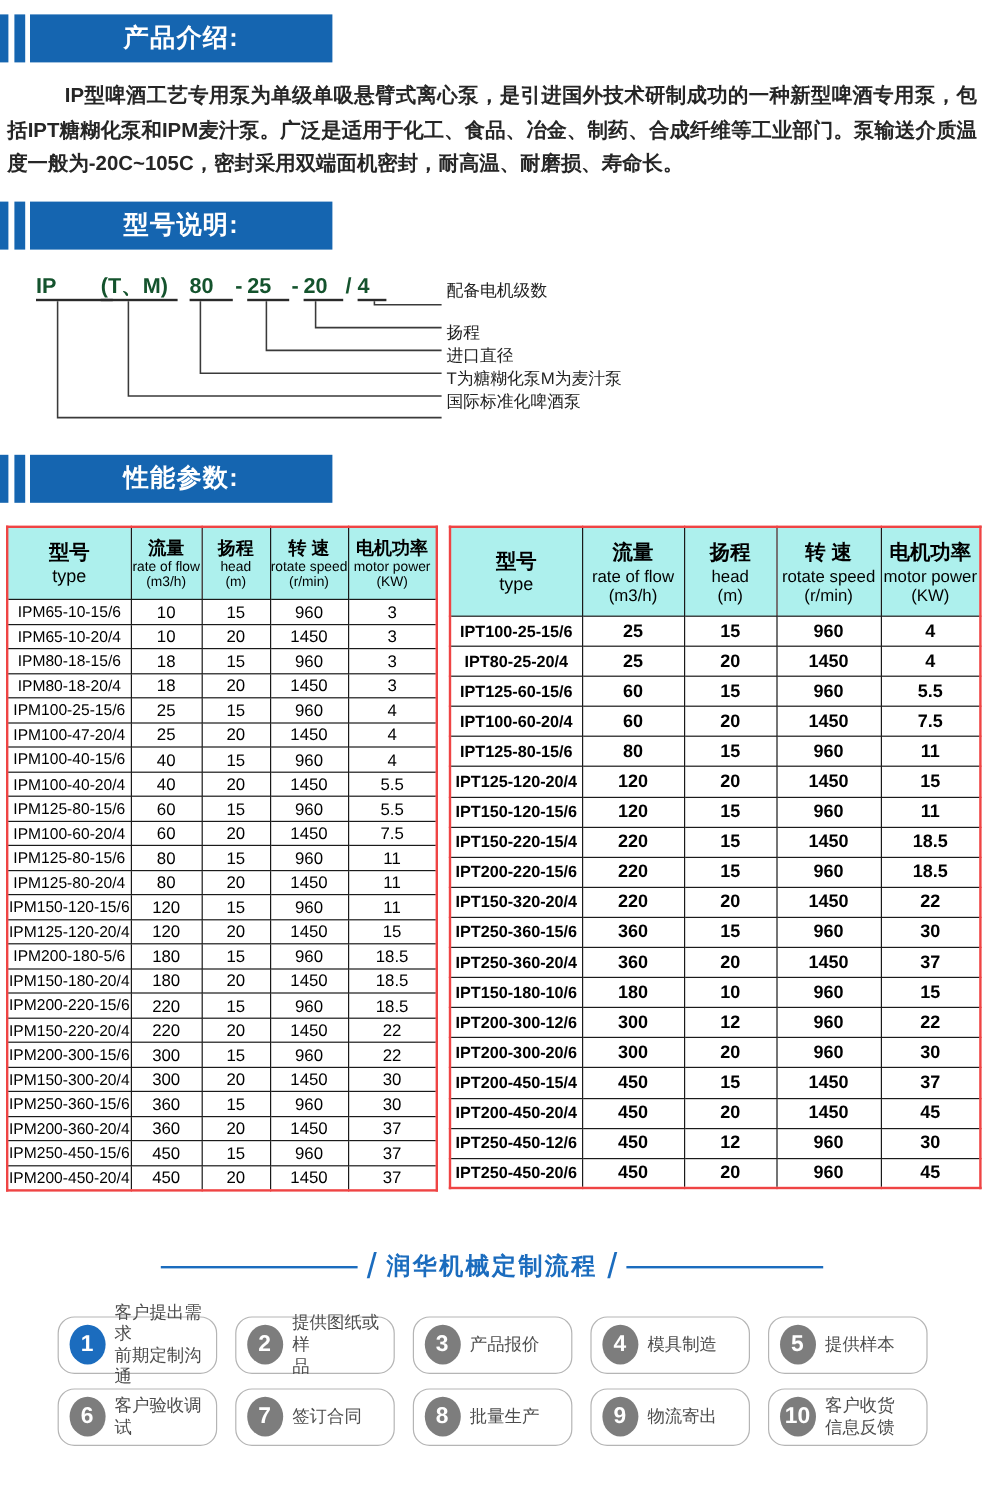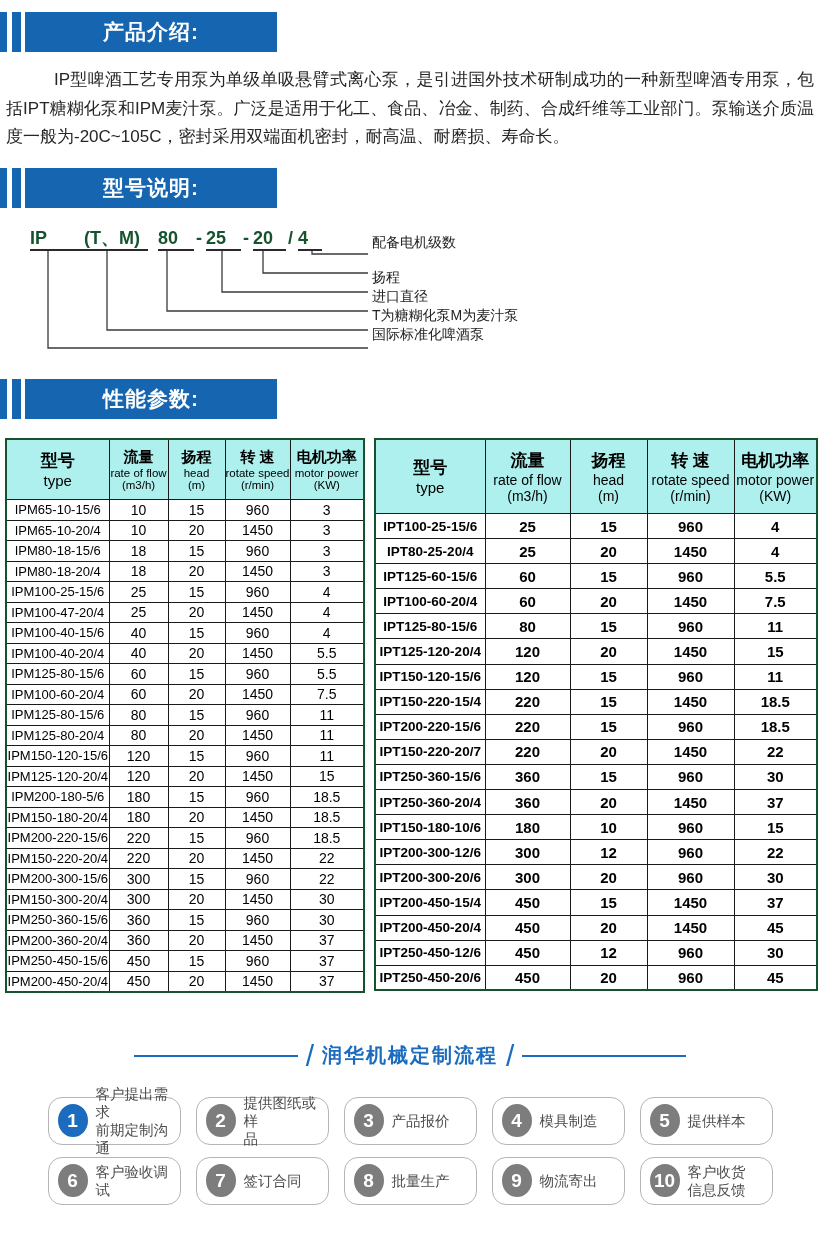--- a/index.html
+++ b/index.html
@@ -14,35 +14,35 @@
 
   
   .sec-header{position:relative;height:40px;}
   .sec-header .bar{position:absolute;top:0;height:40px;background:var(--brand-blue);}
   .sec-header .bar1{left:0;width:7px;}
   .sec-header .bar2{left:12px;width:9px;}
   .sec-header .badge{position:absolute;left:25px;top:0;width:252px;height:40px;background:var(--brand-blue);
     color:#fff;font-size:21px;font-weight:700;text-align:center;line-height:40px;letter-spacing:1px;}
 
   .mt-first{margin-top:12px;}
-  .intro-text{margin:14px 6px 0 6px;font-size:17px;line-height:28.5px;color:#262626;text-indent:48px;text-align:justify;}
+  .intro-text{margin:14px 6px 0 6px;font-size:17px;line-height:28.5px;color:#262626;text-indent:48px;text-align:justify;font-weight:bold;}
   .sec-header.model-h{margin-top:16px;}
   .sec-header.perf-h{margin-top:13px;}
 
   
   .diagram{position:relative;height:140px;margin-top:18px;}
   .diagram svg{position:absolute;left:0;top:0;}
   .m-part{position:absolute;top:0;height:25px;line-height:24px;text-align:left;
     font-size:18px;font-weight:700;color:#14532d;}
   .m-part.u{border-bottom:2px solid #2a2a2a;}
   .m-label{position:absolute;left:372px;font-size:14px;color:#222;line-height:16px;white-space:nowrap;}
 
   
   .tables{display:flex;align-items:flex-start;margin:19px 0 0 5px;gap:9px;}
-  table.perf{border-collapse:collapse;table-layout:fixed;border:2px solid #14532d;}
+  table.perf{border-collapse:collapse;table-layout:fixed;border:2px solid #ef4444;}
   table.perf th,table.perf td{border:1px solid #1a1a1a;text-align:center;vertical-align:middle;color:#000;overflow:hidden;}
   table.perf th{background:var(--table-header-bg);font-weight:400;}
   .t-left{width:358px;}
   .t-right{width:442px;}
   .t-left thead tr{height:61px;}
   .t-right thead tr{height:75px;}
   .t-left tbody tr{height:20.5px;}
   .t-right tbody tr{height:25.1px;font-weight:bold;}
   .h-cn{font-weight:700;}
   .t-left .h-cn{font-size:15px;}
@@ -469,21 +469,21 @@
 
             <tr>
               <td class="c-model">IPT200-220-15/6</td>
               <td>220</td>
               <td>15</td>
               <td>960</td>
               <td>18.5</td>
             </tr>
 
             <tr>
-              <td class="c-model">IPT150-220-20/7</td>
+              <td class="c-model">IPT150-320-20/4</td>
               <td>220</td>
               <td>20</td>
               <td>1450</td>
               <td>22</td>
             </tr>
 
             <tr>
               <td class="c-model">IPT250-360-15/6</td>
               <td>360</td>
               <td>15</td>

